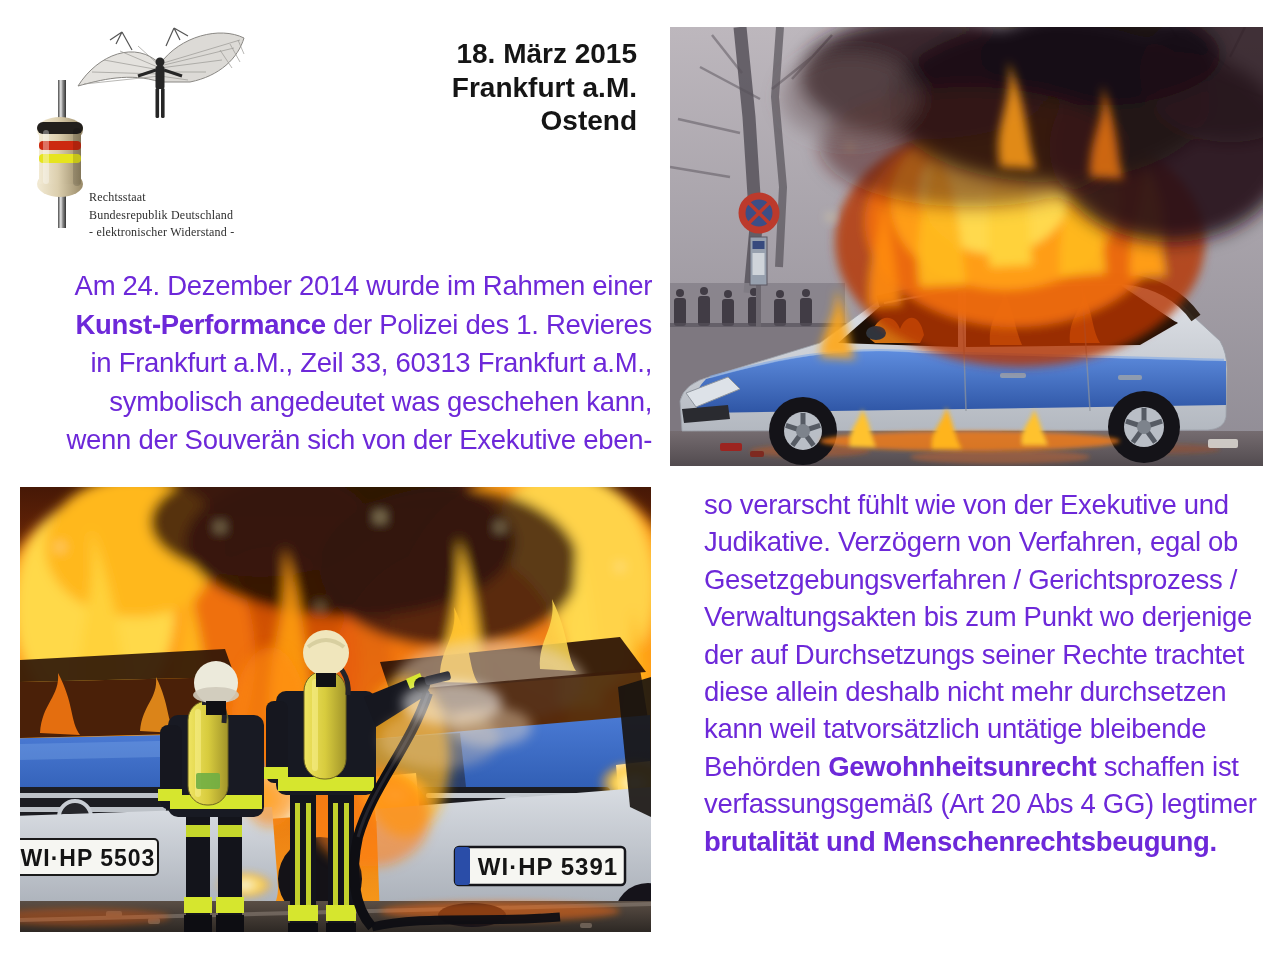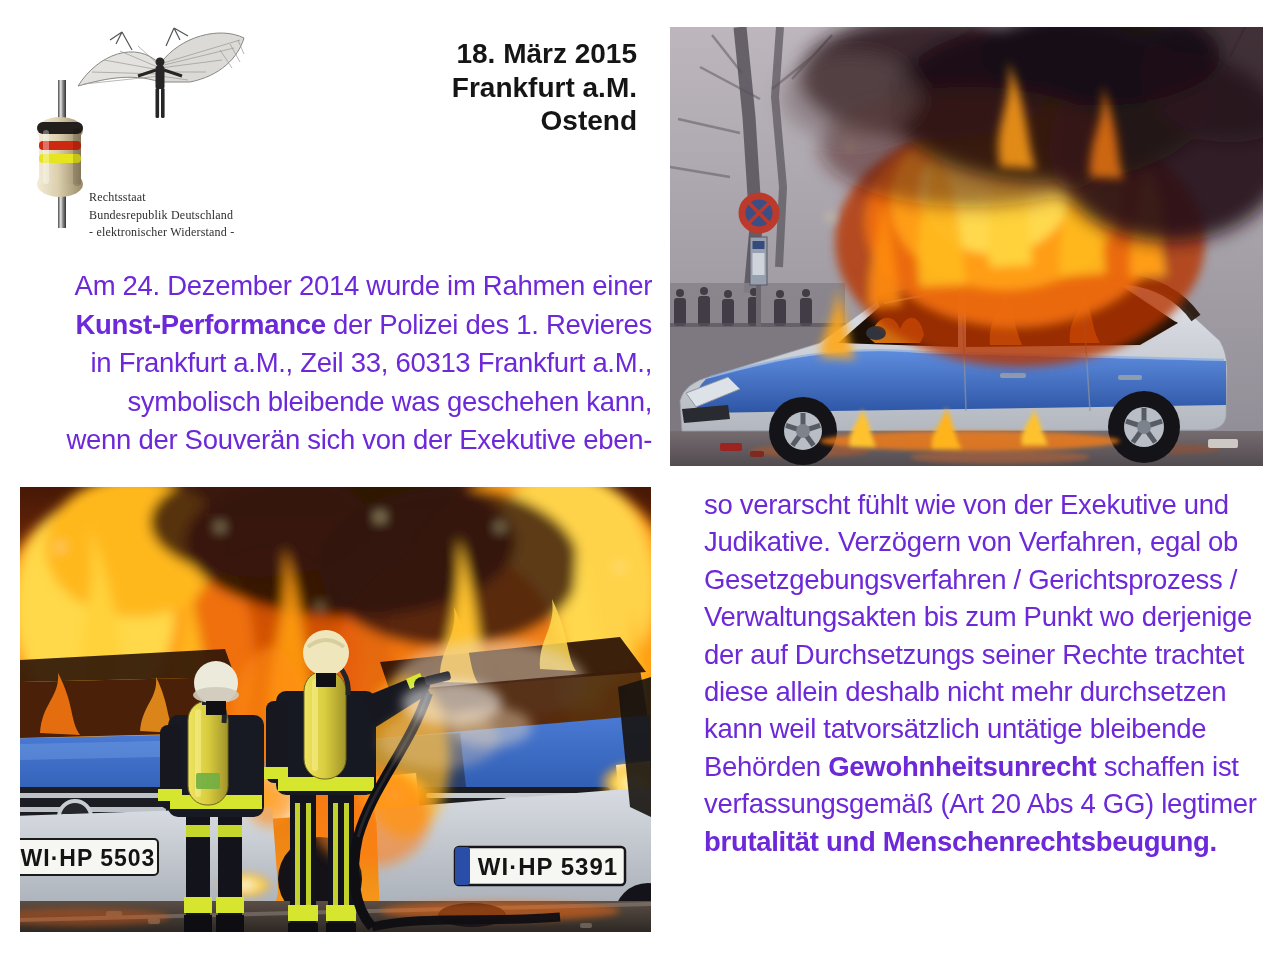--- a/index.html
+++ b/index.html
@@ -251,21 +251,21 @@
     <g filter="url(#tpB5)">
       <path d="M330,140 C322,96 344,78 338,34 C360,86 356,116 366,142 Z" fill="#ff9d14" opacity="0.85"></path>
       <path d="M420,150 C418,110 436,96 432,58 C450,104 446,132 454,152 Z" fill="#f27a0c" opacity="0.8"></path>
     </g>
   </svg>
 
   <div class="par par-intro">
     <div class="ln"><span>Am 24. Dezember 2014 wurde im Rahmen einer</span></div>
     <div class="ln"><span style="font-weight: 700;">Kunst-Performance</span><span> der Polizei des 1. Revieres</span></div>
     <div class="ln"><span>in Frankfurt a.M., Zeil 33, 60313 Frankfurt a.M.,</span></div>
-    <div class="ln"><span>symbolisch bleibende was geschehen kann,</span></div>
+    <div class="ln"><span>symbolisch angedeutet was geschehen kann,</span></div>
     <div class="ln"><span>wenn der Souverän sich von der Exekutive eben-</span></div>
   </div>
 
   <svg class="photo photo-bottom" viewBox="0 0 631 445" role="img">
     <defs>
       <linearGradient id="bpBg" x1="0" y1="0" x2="0" y2="1">
         <stop offset="0" stop-color="#461806"></stop>
           <stop offset="0.35" stop-color="#a33c08"></stop>
         <stop offset="0.65" stop-color="#e8740f"></stop>
           <stop offset="1" stop-color="#f89e1c"></stop>

